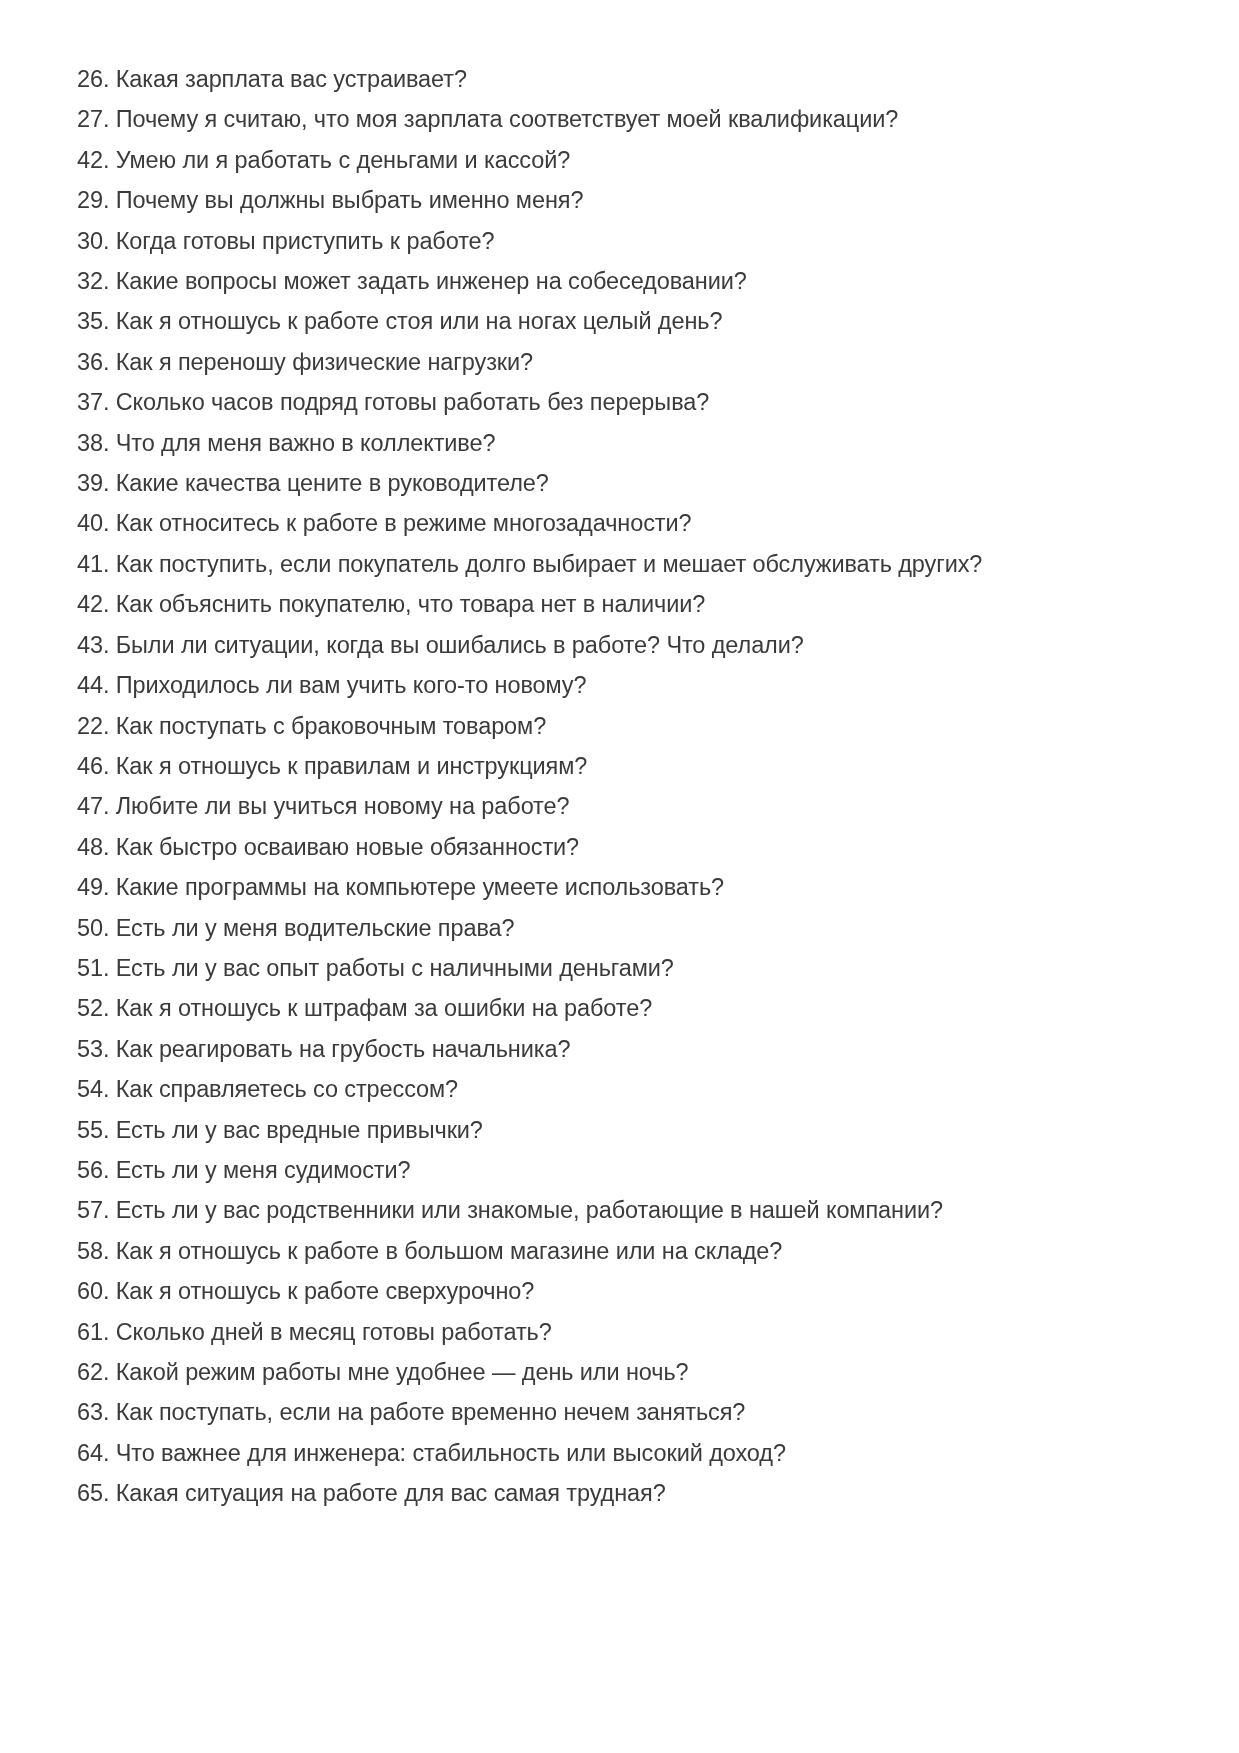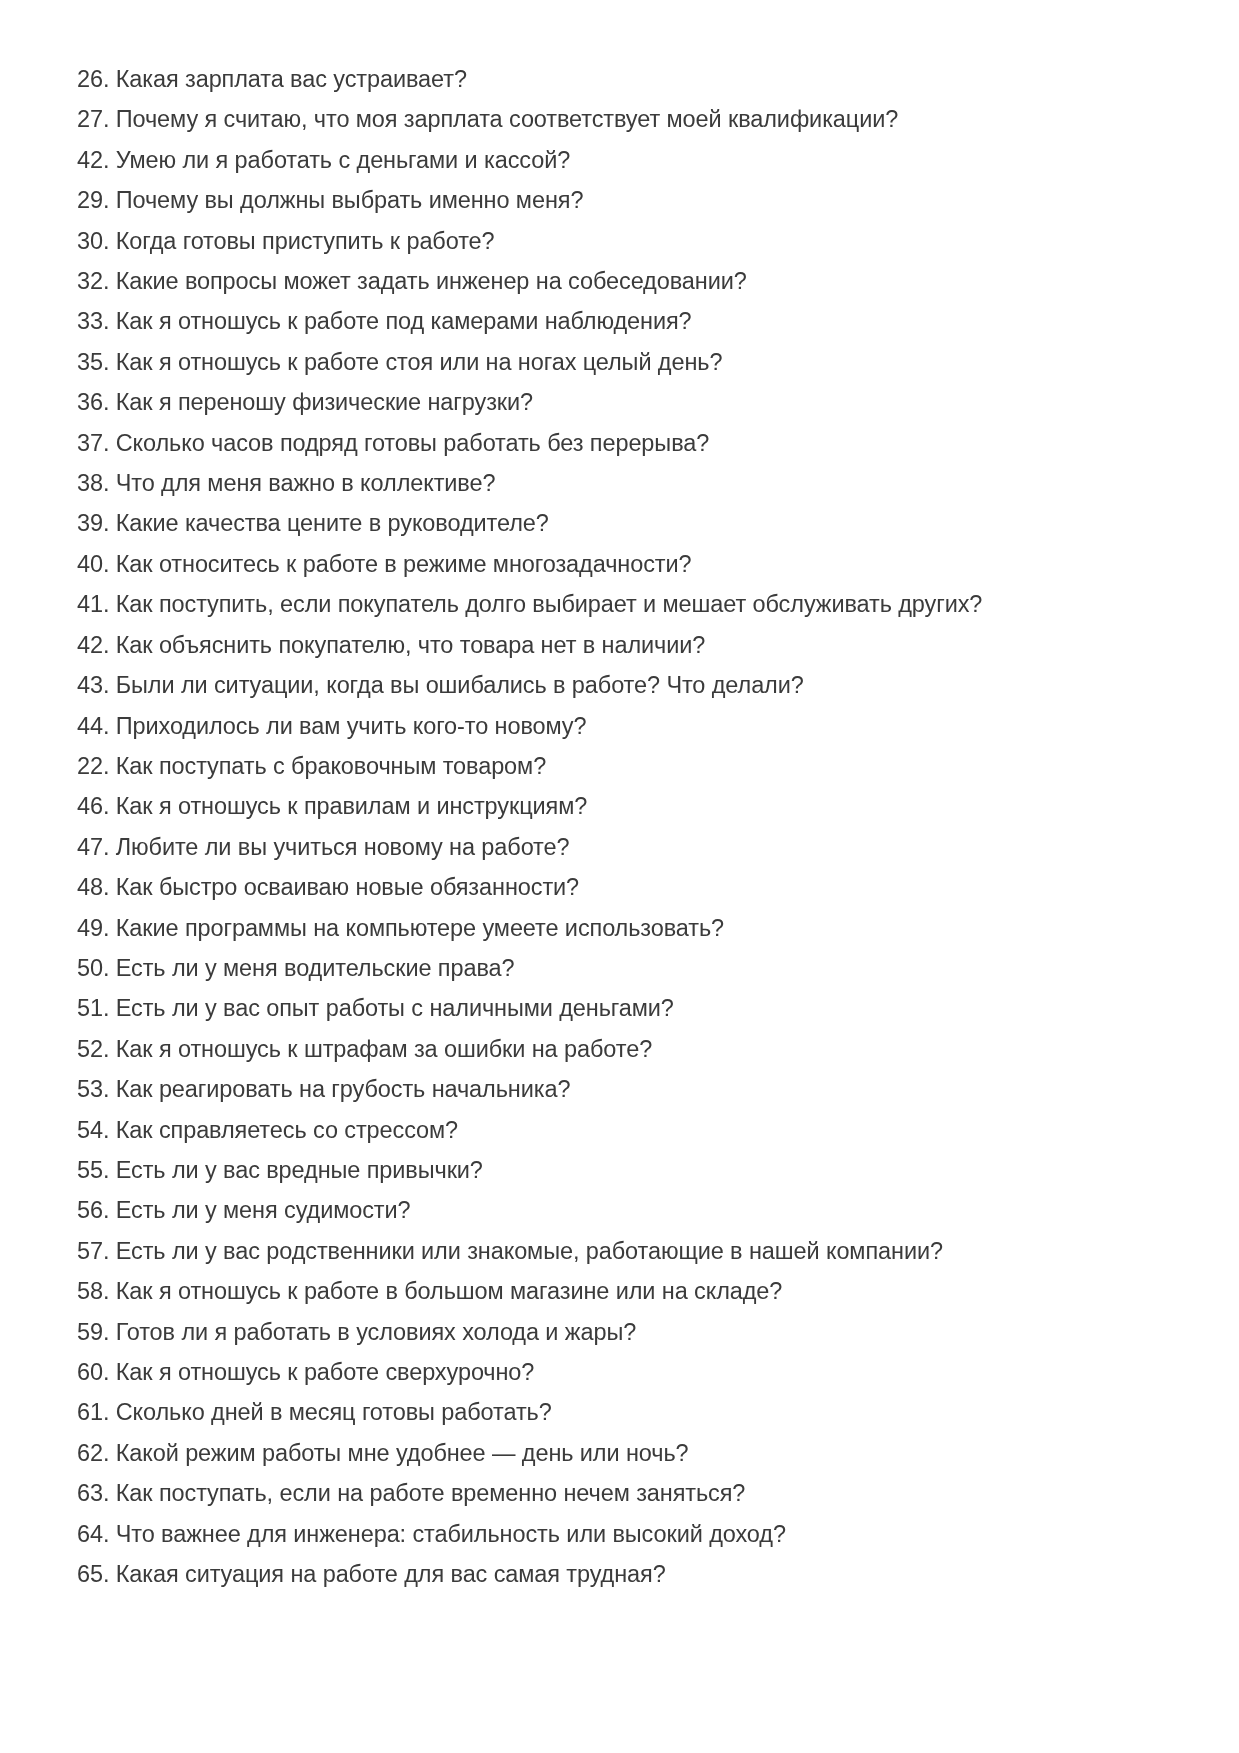--- a/index.html
+++ b/index.html
@@ -40,21 +40,20 @@
 <body>
 
 <main class="page">
   <ol class="questions" id="question-list">
       <li><span class="q-num">26.</span><span class="q-text">Какая зарплата вас устраивает?</span></li>
       <li><span class="q-num">27.</span><span class="q-text">Почему я считаю, что моя зарплата соответствует моей квалификации?</span></li>
       <li><span class="q-num">42.</span><span class="q-text">Умею ли я работать с деньгами и кассой?</span></li>
       <li><span class="q-num">29.</span><span class="q-text">Почему вы должны выбрать именно меня?</span></li>
       <li><span class="q-num">30.</span><span class="q-text">Когда готовы приступить к работе?</span></li>
       <li><span class="q-num">32.</span><span class="q-text">Какие вопросы может задать инженер на собеседовании?</span></li>
-      <li><span class="q-num">33.</span><span class="q-text">Как я отношусь к работе под камерами наблюдения?</span></li>
       <li><span class="q-num">35.</span><span class="q-text">Как я отношусь к работе стоя или на ногах целый день?</span></li>
       <li><span class="q-num">36.</span><span class="q-text">Как я переношу физические нагрузки?</span></li>
       <li><span class="q-num">37.</span><span class="q-text">Сколько часов подряд готовы работать без перерыва?</span></li>
       <li><span class="q-num">38.</span><span class="q-text">Что для меня важно в коллективе?</span></li>
       <li><span class="q-num">39.</span><span class="q-text">Какие качества цените в руководителе?</span></li>
       <li><span class="q-num">40.</span><span class="q-text">Как относитесь к работе в режиме многозадачности?</span></li>
       <li><span class="q-num">41.</span><span class="q-text">Как поступить, если покупатель долго выбирает и мешает обслуживать других?</span></li>
       <li><span class="q-num">42.</span><span class="q-text">Как объяснить покупателю, что товара нет в наличии?</span></li>
       <li><span class="q-num">43.</span><span class="q-text">Были ли ситуации, когда вы ошибались в работе? Что делали?</span></li>
       <li><span class="q-num">44.</span><span class="q-text">Приходилось ли вам учить кого-то новому?</span></li>
@@ -65,21 +64,20 @@
       <li><span class="q-num">49.</span><span class="q-text">Какие программы на компьютере умеете использовать?</span></li>
       <li><span class="q-num">50.</span><span class="q-text">Есть ли у меня водительские права?</span></li>
       <li><span class="q-num">51.</span><span class="q-text">Есть ли у вас опыт работы с наличными деньгами?</span></li>
       <li><span class="q-num">52.</span><span class="q-text">Как я отношусь к штрафам за ошибки на работе?</span></li>
       <li><span class="q-num">53.</span><span class="q-text">Как реагировать на грубость начальника?</span></li>
       <li><span class="q-num">54.</span><span class="q-text">Как справляетесь со стрессом?</span></li>
       <li><span class="q-num">55.</span><span class="q-text">Есть ли у вас вредные привычки?</span></li>
       <li><span class="q-num">56.</span><span class="q-text">Есть ли у меня судимости?</span></li>
       <li><span class="q-num">57.</span><span class="q-text">Есть ли у вас родственники или знакомые, работающие в нашей компании?</span></li>
       <li><span class="q-num">58.</span><span class="q-text">Как я отношусь к работе в большом магазине или на складе?</span></li>
-      <li><span class="q-num">59.</span><span class="q-text">Готов ли я работать в условиях холода и жары?</span></li>
       <li><span class="q-num">60.</span><span class="q-text">Как я отношусь к работе сверхурочно?</span></li>
       <li><span class="q-num">61.</span><span class="q-text">Сколько дней в месяц готовы работать?</span></li>
       <li><span class="q-num">62.</span><span class="q-text">Какой режим работы мне удобнее — день или ночь?</span></li>
       <li><span class="q-num">63.</span><span class="q-text">Как поступать, если на работе временно нечем заняться?</span></li>
       <li><span class="q-num">64.</span><span class="q-text">Что важнее для инженера: стабильность или высокий доход?</span></li>
       <li><span class="q-num">65.</span><span class="q-text">Какая ситуация на работе для вас самая трудная?</span></li>
     </ol>
 </main>
 
 </body></html>

